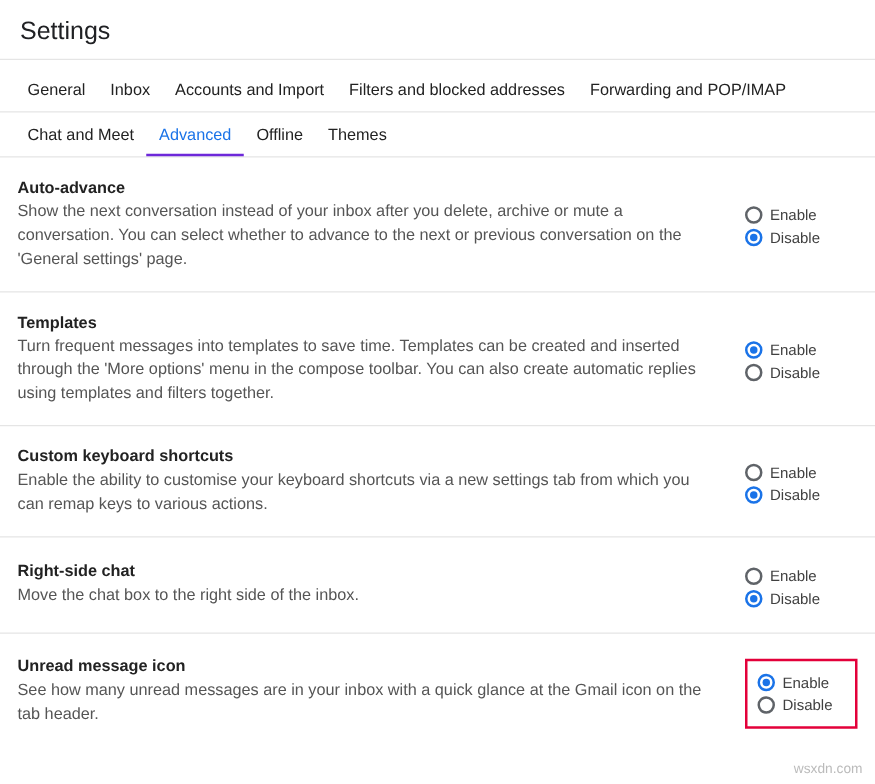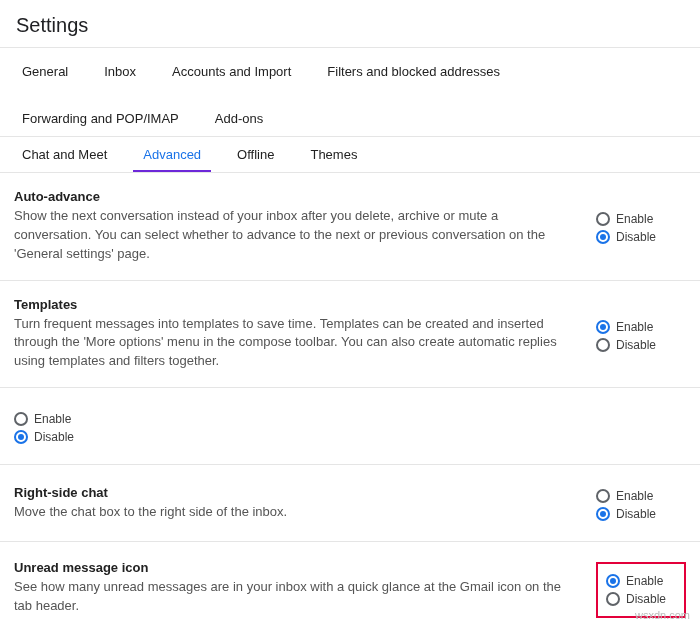--- a/index.html
+++ b/index.html
@@ -14,21 +14,21 @@
       padding: 14px 16px 10px;
       border-bottom: 1px solid #e5e5e5;
       font-size: 20px;
       font-weight: 400;
       color: #202124;
     }
     .tabs {
       padding: 10px 12px 0;
       display: flex;
       flex-wrap: wrap;
-      gap: 16px;
+      gap: 0;
       border-bottom: 1px solid #e5e5e5;
     }
     .tab {
       padding: 6px 10px 8px;
       font-size: 13px;
       color: #1a73e8;
       cursor: pointer;
       border-bottom: 2px solid transparent;
       white-space: nowrap;
     }
@@ -112,21 +112,20 @@
 <div class="wrap">
 
 <div class="header">Settings</div>
 
 <div class="tabs">
   <div class="tab inactive">General</div>
   <div class="tab inactive">Inbox</div>
   <div class="tab inactive">Accounts and Import</div>
   <div class="tab inactive">Filters and blocked addresses</div>
   <div class="tab inactive">Forwarding and POP/IMAP</div>
-  <div class="tab inactive">Add-ons</div>
 </div>
 <div class="tabs tabs-row2">
   <div class="tab inactive">Chat and Meet</div>
   <div class="tab active">Advanced</div>
   <div class="tab inactive">Offline</div>
   <div class="tab inactive">Themes</div>
 </div>
 
 <div class="section">
   <div class="section-text">
@@ -156,20 +155,24 @@
       <span>Enable</span>
     </div>
     <div class="radio-row">
       <span class="radio"></span>
       <span>Disable</span>
     </div>
   </div>
 </div>
 
 <div class="section">
+  <div class="section-text">
+    <div class="section-title">Custom keyboard shortcuts</div>
+    <div class="section-desc">Enable the ability to customise your keyboard shortcuts via a new settings tab from which you can remap keys to various actions.</div>
+  </div>
   <div class="section-controls">
     <div class="radio-row">
       <span class="radio"></span>
       <span>Enable</span>
     </div>
     <div class="radio-row">
       <span class="radio checked"></span>
       <span>Disable</span>
     </div>
   </div>

